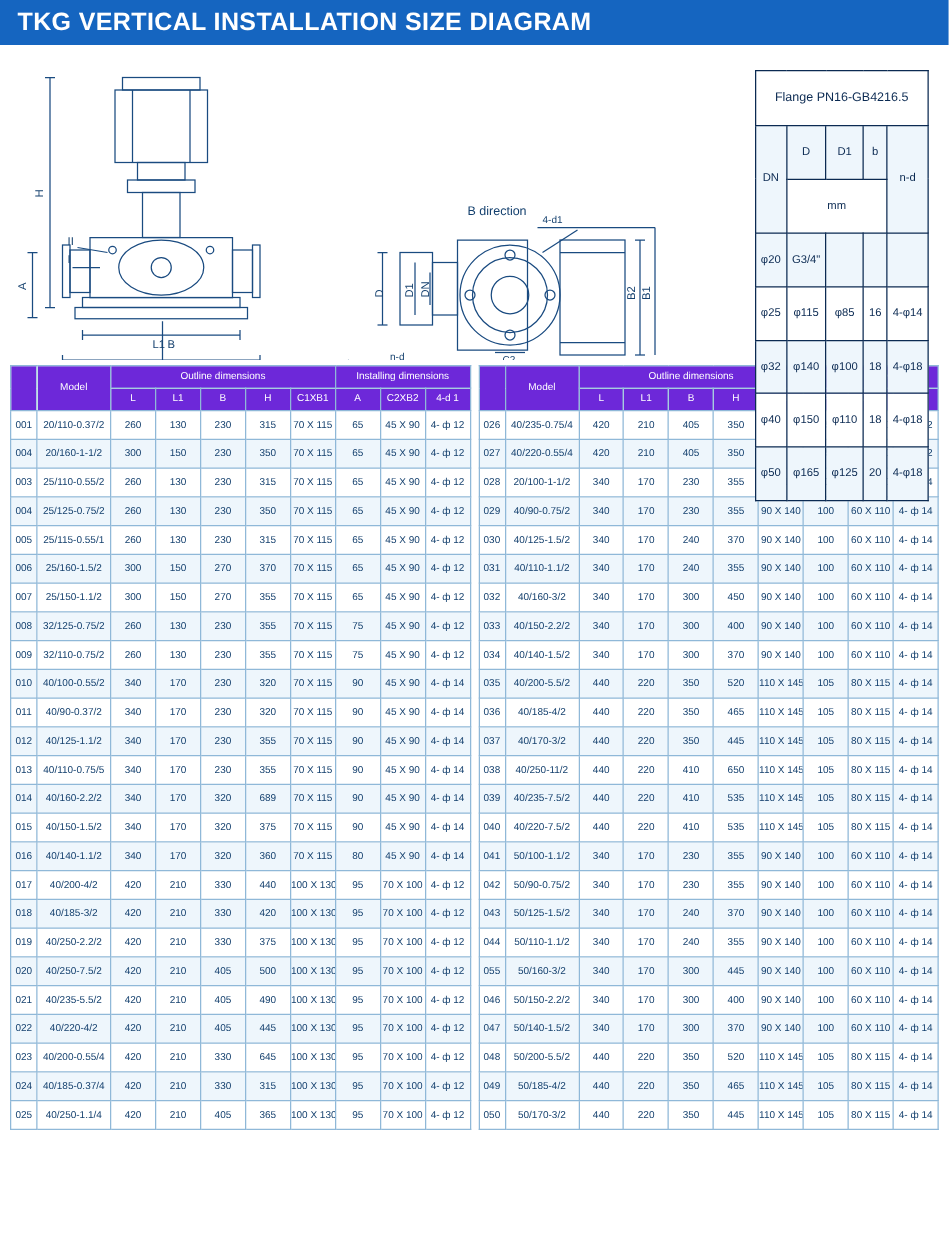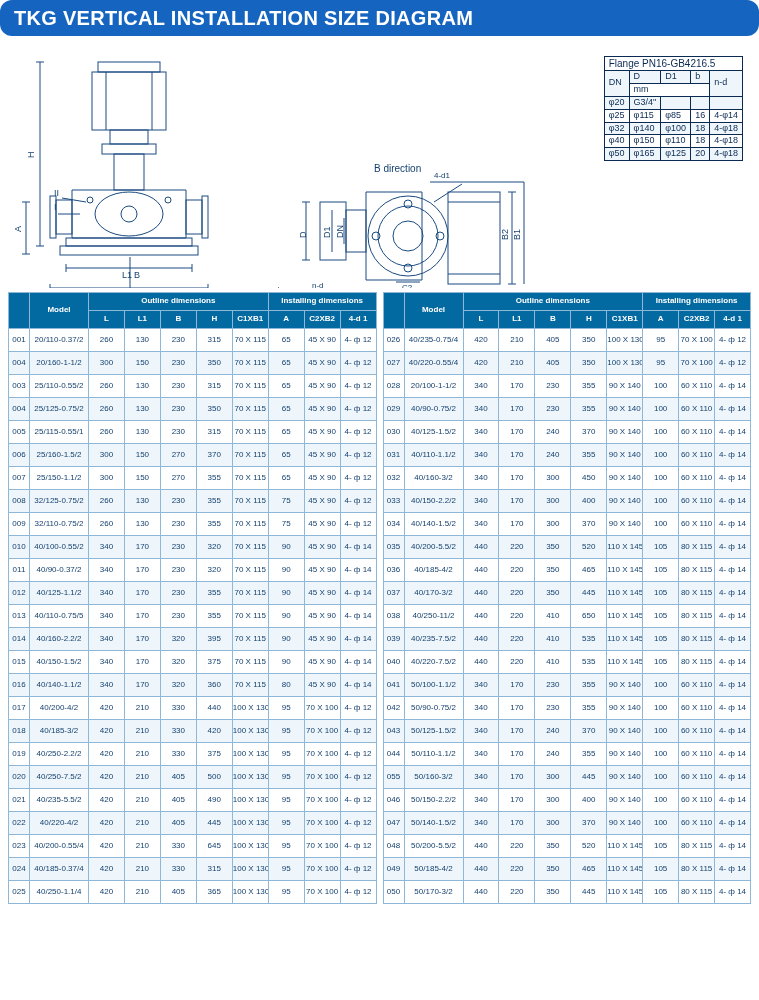--- a/index.html
+++ b/index.html
@@ -13,40 +13,40 @@
   .title-bar{
     background:#1565c0;
     color:#ffffff;
     height:36px;
     display:flex;
     align-items:center;
     padding-left:14px;
     font-size:20px;
     font-weight:bold;
     letter-spacing:.3px;
-    border-radius:12px;
   }
   .diagram-area{
     position:relative;
     height:246px;
     margin:6px 10px 0 10px;
   }
   .diagram-area svg{display:block;}
   
   .flange{
     position:absolute;
     right:6px;
     top:14px;
     border-collapse:collapse;
     font-size:9px;
     color:#0b2a52;
   }
   .flange td,.flange th{
     border:1px solid #0b2a52;
-    padding:1px 4px;
+    padding:16px 4px;
+    text-align:center;
     font-weight:normal;
     line-height:1.1;
   }
   .flange .hdr{font-size:10px;}
   
   .tables{
     display:flex;
     gap:6px;
     margin:4px 8px 0 8px;
   }
@@ -60,23 +60,23 @@
     border:1px solid #8fb8d8;
     text-align:center;
     color:#14406e;
     line-height:1.05;
     padding:0;
     height:22px;
     overflow:hidden;
     white-space:nowrap;
   }
   table.spec thead th{
-    background:#0369a1;
+    background:#6d28d9;
     color:#ffffff;
-    font-weight:bold;
+    font-weight:normal;
     font-size:8px;
     height:17px;
   }
   table.spec thead tr.grp th{height:17px;}
   .c-no{width:20px;}
   .c-model{width:58px;font-size:8px;margin-left:19px;}
   .c-l{width:24px;}
   .c-l1{width:24px;}
   .c-b{width:24px;}
   .c-h{width:26px;}
@@ -421,21 +421,21 @@
           <td class="c-a">90</td>
           <td class="c-c2">45 X 90</td>
           <td class="c-d">4- ф 14</td>
         </tr>
         <tr>
           <td class="c-no">014</td>
           <td class="c-model">40/160-2.2/2</td>
           <td class="c-l">340</td>
           <td class="c-l1">170</td>
           <td class="c-b">320</td>
-          <td class="c-h">395</td>
+          <td class="c-h">689</td>
           <td class="c-c1">70 X 115</td>
           <td class="c-a">90</td>
           <td class="c-c2">45 X 90</td>
           <td class="c-d">4- ф 14</td>
         </tr>
         <tr>
           <td class="c-no">015</td>
           <td class="c-model">40/150-1.5/2</td>
           <td class="c-l">340</td>
           <td class="c-l1">170</td>

